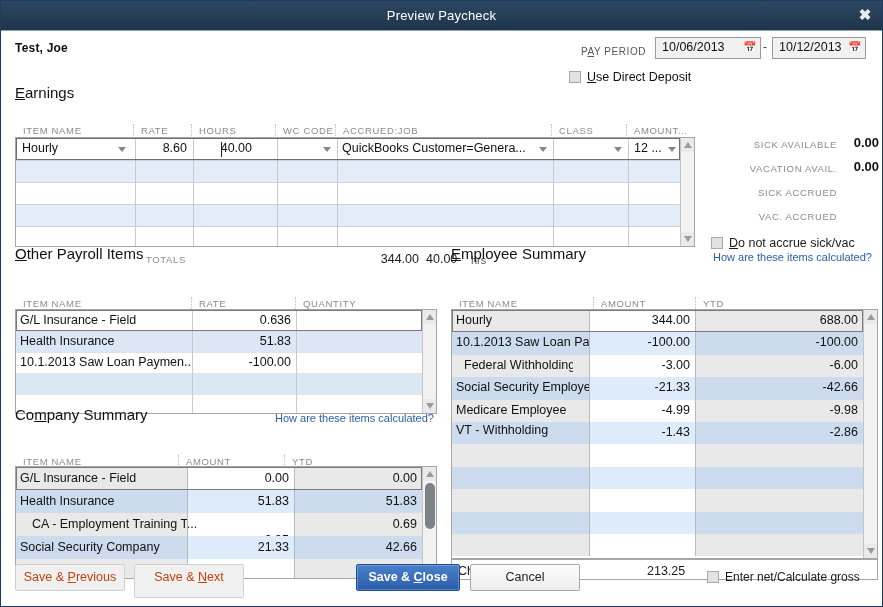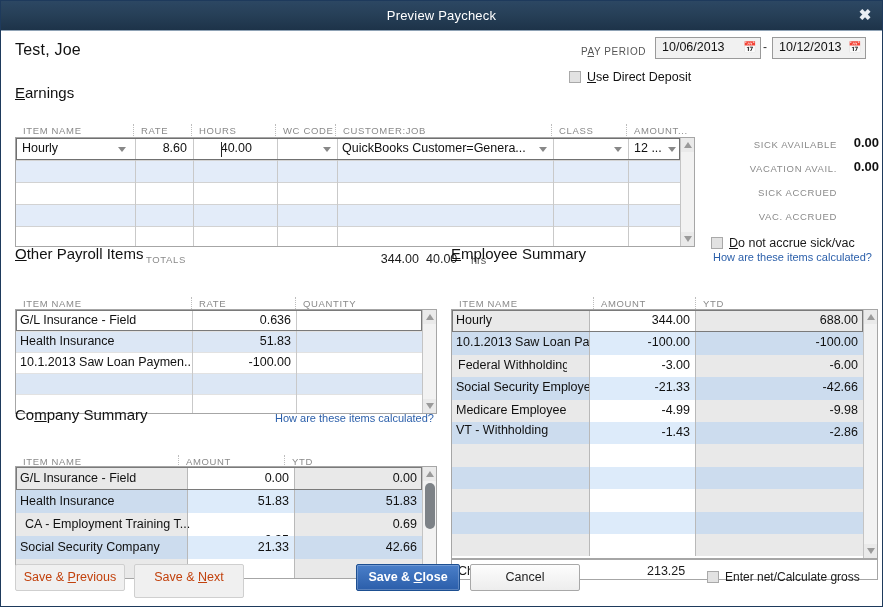--- a/index.html
+++ b/index.html
@@ -60,22 +60,22 @@
     width: 881px; height: 576px;
     background: #ffffff;
     border-top: 1px solid #8fa2b5;
     box-sizing: border-box;
   }
 
   
   .emp-name {
     position: absolute;
     left: 14px; top: 10px;
-    font-size: 16px;
-    font-weight: normal;
+    font-size: 12px;
+    font-weight: bold;
     color: #111;
     letter-spacing: .2px;
   }
   .payperiod-label {
     position: absolute;
     left: 580px; top: 15px;
     font-size: 10px;
     color: #555;
     letter-spacing: .55px;
   }
@@ -302,21 +302,21 @@
     <div class="sect-title" style="left:14px; top:53px;"><u>E</u>arnings</div>
 
     <div id="earnings-headers">
         <div class="ghead" style="left:22px;top:94px;">ITEM NAME</div>
         <div class="ghead" style="left:140px;top:94px;">RATE</div>
         <div class="gsep" style="left:132px;top:93px;height:12px;"></div>
         <div class="ghead" style="left:198px;top:94px;">HOURS</div>
         <div class="gsep" style="left:190px;top:93px;height:12px;"></div>
         <div class="ghead" style="left:282px;top:94px;">WC CODE</div>
         <div class="gsep" style="left:274px;top:93px;height:12px;"></div>
-        <div class="ghead" style="left:342px;top:94px;">CUSTOMER:JOB</div>
+        <div class="ghead" style="left:342px;top:94px;">ACCRUED:JOB</div>
         <div class="gsep" style="left:334px;top:93px;height:12px;"></div>
         <div class="ghead" style="left:558px;top:94px;">CLASS</div>
         <div class="gsep" style="left:550px;top:93px;height:12px;"></div>
         <div class="ghead" style="left:633px;top:94px;">AMOUNT...</div>
         <div class="gsep" style="left:625px;top:93px;height:12px;"></div>
       </div>
     <div class="grid" id="earnings-grid" style="left:14px;top:106px;width:680px;height:110px;">
         <div class="cell" style="left:0;top:0px;width:664px;height:22px;background:#ffffff;"></div>
         <div class="cell" style="left:0;top:22px;width:664px;height:22px;background:#e3ecf9;"></div>
         <div class="cell" style="left:0;top:44px;width:664px;height:22px;background:#ffffff;"></div>
@@ -462,21 +462,21 @@
         </div>
         <div class="cell" style="left:137px;top:22.4px;width:106px;height:22.4px;">
           <span class="txtr" style="top:3px;">-100.00</span>
         </div>
         <div class="cell" style="left:243px;top:22.4px;width:168px;height:22.4px;">
           <span class="txtr" style="top:3px;">-100.00</span>
         </div>
         <div class="cell" style="left:0;top:44.8px;width:137px;height:22.4px;background:#e9e9e9;"></div>
         <div class="cell" style="left:137px;top:44.8px;width:106px;height:22.4px;background:#ffffff;"></div>
         <div class="cell" style="left:243px;top:44.8px;width:168px;height:22.4px;background:#e9e9e9;"></div>
-        <div class="cell" style="left:2px;top:44.8px;width:113px;height:22.4px;padding-left:33px;">
+        <div class="cell" style="left:8px;top:44.8px;width:113px;height:22.4px;padding-left:33px;">
           <span class="txt" style="top:3px;">Federal Withholding</span>
         </div>
         <div class="cell" style="left:137px;top:44.8px;width:106px;height:22.4px;">
           <span class="txtr" style="top:3px;">-3.00</span>
         </div>
         <div class="cell" style="left:243px;top:44.8px;width:168px;height:22.4px;">
           <span class="txtr" style="top:3px;">-6.00</span>
         </div>
         <div class="cell" style="left:0;top:67.2px;width:137px;height:22.4px;background:#ccdcee;"></div>
         <div class="cell" style="left:137px;top:67.2px;width:106px;height:22.4px;background:#ddebfa;"></div>
@@ -576,21 +576,21 @@
         </div>
         <div class="cell" style="left:171px;top:23px;width:107px;height:23px;">
           <span class="txtr" style="top:4px;">51.83</span>
         </div>
         <div class="cell" style="left:278px;top:23px;width:128px;height:23px;">
           <span class="txtr" style="top:4px;">51.83</span>
         </div>
         <div class="cell" style="left:0;top:46px;width:171px;height:23px;background:#e9e9e9;"></div>
         <div class="cell" style="left:171px;top:46px;width:107px;height:23px;background:#ffffff;"></div>
         <div class="cell" style="left:278px;top:46px;width:128px;height:23px;background:#e9e9e9;"></div>
-        <div class="cell" style="left:5px;top:46px;width:171px;height:23px;text-align:right;">
+        <div class="cell" style="left:12px;top:46px;width:171px;height:23px;text-align:right;">
           <span class="txt" style="top:4px;">CA - Employment Training T...</span>
         </div>
         <div class="cell" style="left:171px;top:46px;width:107px;height:23px;">
           <span class="txtr" style="top:20px;">0.35</span>
         </div>
         <div class="cell" style="left:278px;top:46px;width:128px;height:23px;">
           <span class="txtr" style="top:4px;">0.69</span>
         </div>
         <div class="cell" style="left:0;top:69px;width:171px;height:23px;background:#ccdcee;"></div>
         <div class="cell" style="left:171px;top:69px;width:107px;height:23px;background:#ddebfa;"></div>

